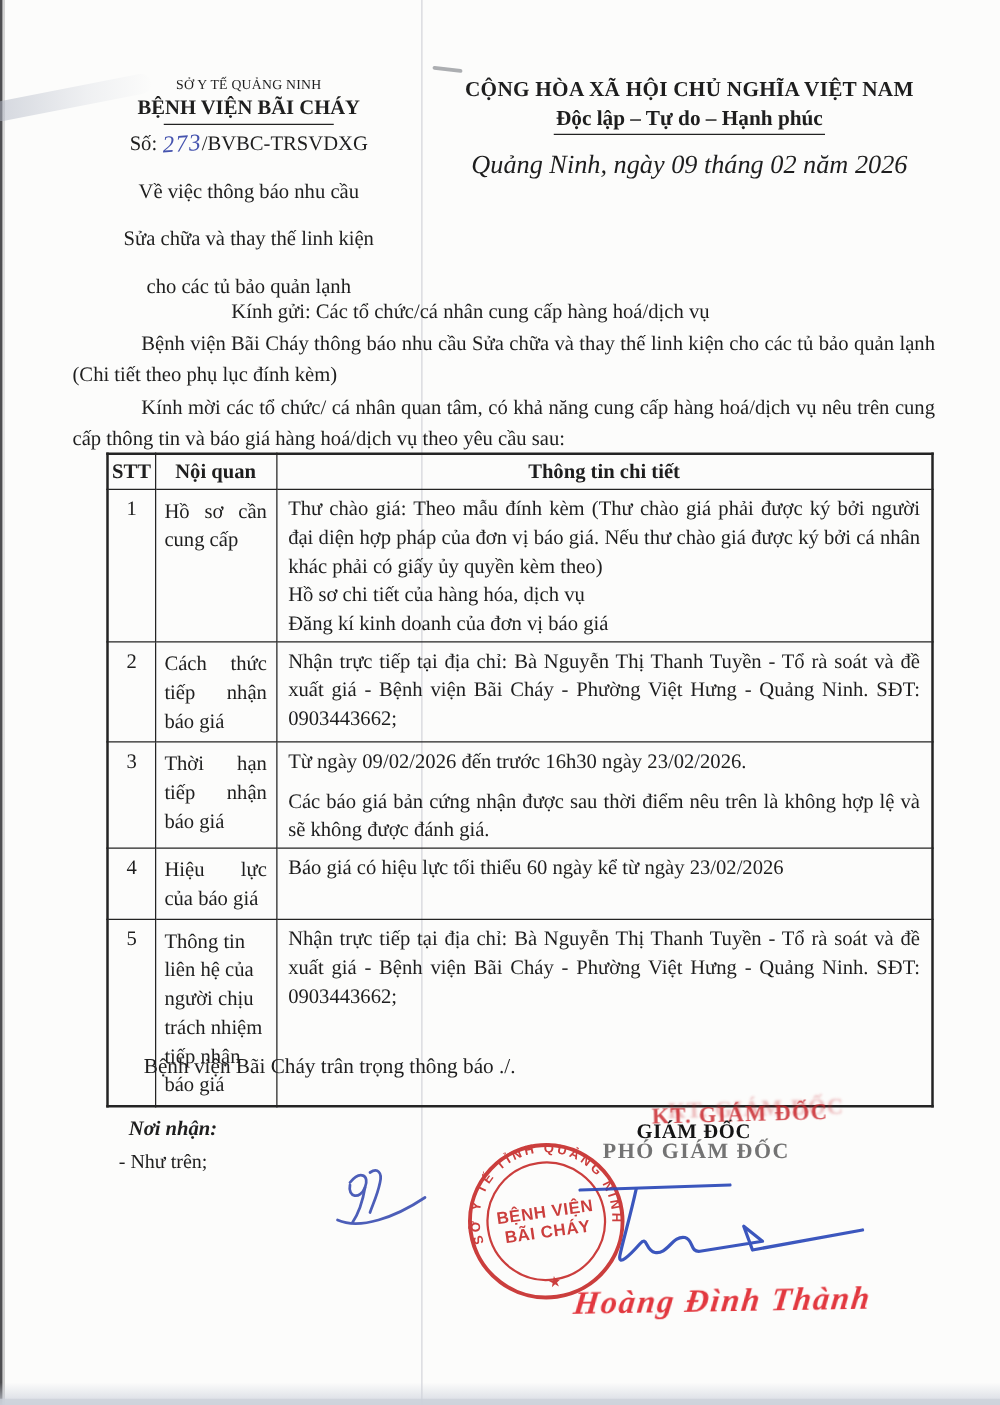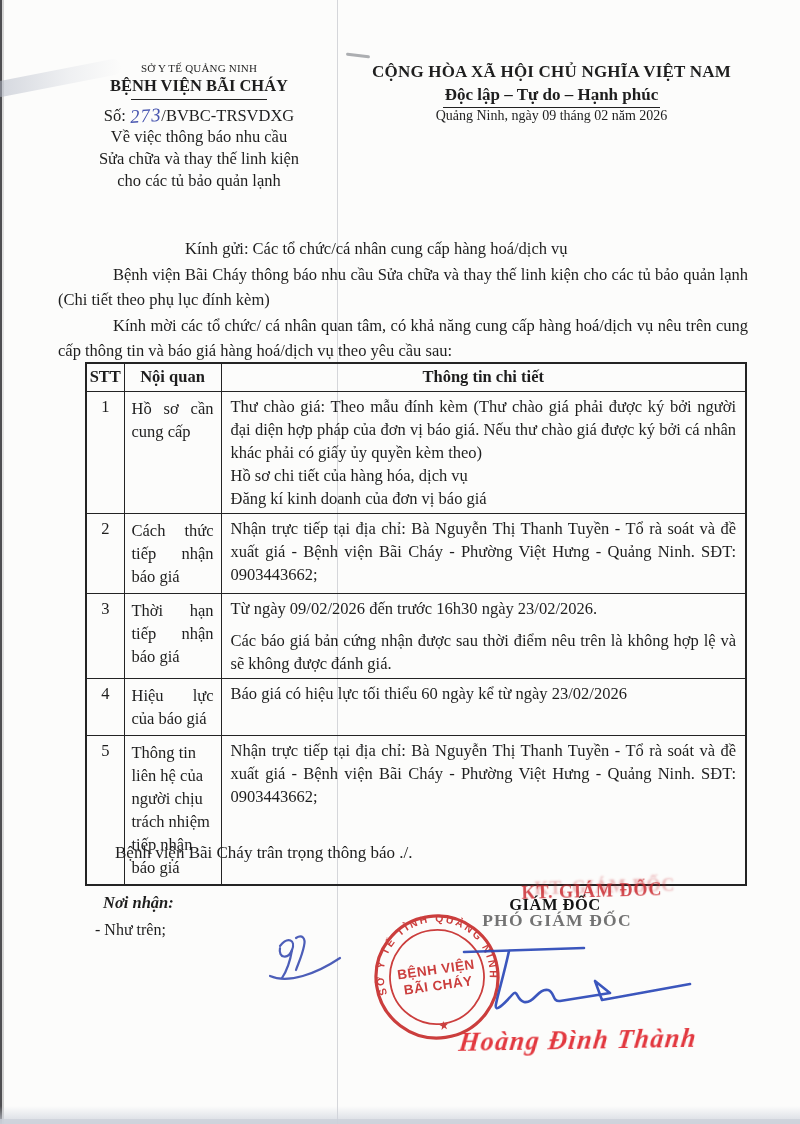--- a/index.html
+++ b/index.html
@@ -17,25 +17,25 @@
   .bottom-grain { position:absolute; left:0; bottom:0; width:100%; height:5px; background:#ccd1da; opacity:.8; }
 
   
   .header { position:absolute; top:62px; left:55px; width:705px; display:flex; }
   .hdr-left { width:288px; text-align:center; }
   .hdr-left .l1 { font-size:11px; letter-spacing:.2px; }
   .hdr-left .l2 { font-size:16.5px; font-weight:bold; margin-top:2px; }
   .hdr-left .uline { width:136px; border-top:1.6px solid #222; margin:3px auto 4px; }
   .hdr-left .num { font-size:16.5px; }
   .hdr-left .num .hand { color:#4553ae; font-size:19px; font-style:italic; letter-spacing:1px; display:inline-block; transform:rotate(-4deg) translateY(1px); }
-  .hdr-left .subj { font-size:16.5px; line-height:22px; }
+  .hdr-left .subj { font-size:16.5px; line-height:22px;margin-top:16px; }
   .hdr-right { flex:1; text-align:center; }
   .hdr-right .n1 { font-size:17px; font-weight:bold; letter-spacing:.2px; }
   .hdr-right .n2 { display:inline-block; font-size:17px; font-weight:bold; border-bottom:1.7px solid #222; padding:0 2px 2px; margin-top:3px; }
-  .hdr-right .date { font-size:14px; }
+  .hdr-right .date { font-size:21px; font-style:italic; margin-top:11px; }
 
   
   .content { position:absolute; top:236px; left:58px; width:690px; font-size:16.5px; line-height:25.5px; }
   .content .salut { padding-left:127px; }
   .content p.ind { text-indent:55px; text-align:justify; }
 
   
   table.doc { position:absolute; top:362px; left:85px; width:662px; border-collapse:collapse; font-size:16.5px; }
   table.doc th, table.doc td { border:1.6px solid #242424; vertical-align:top; }
   table.doc { border:2px solid #242424; }

